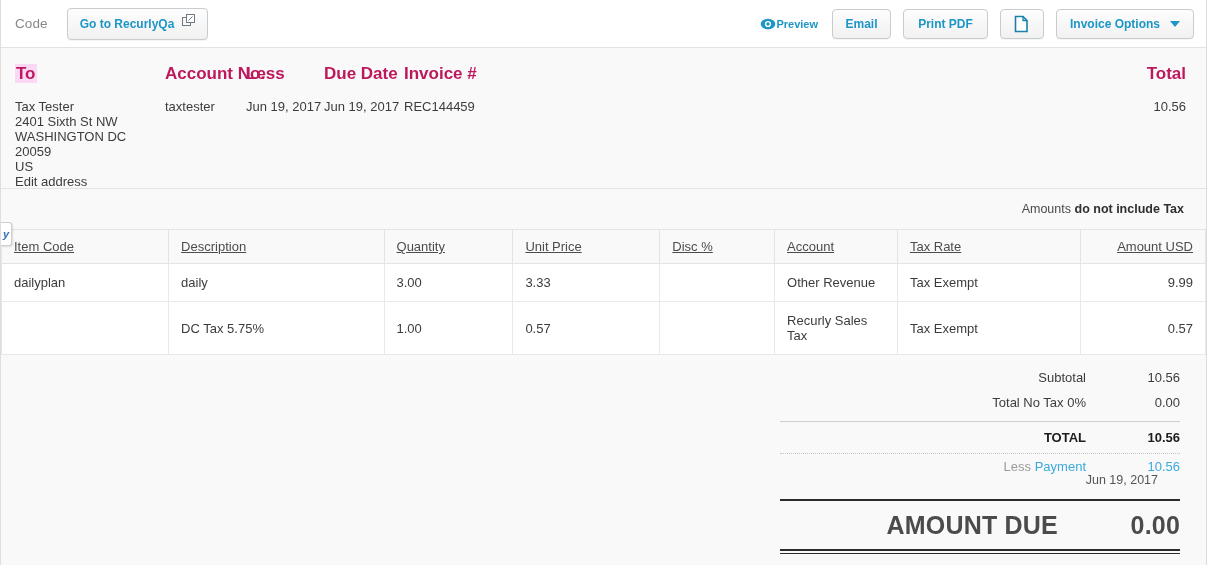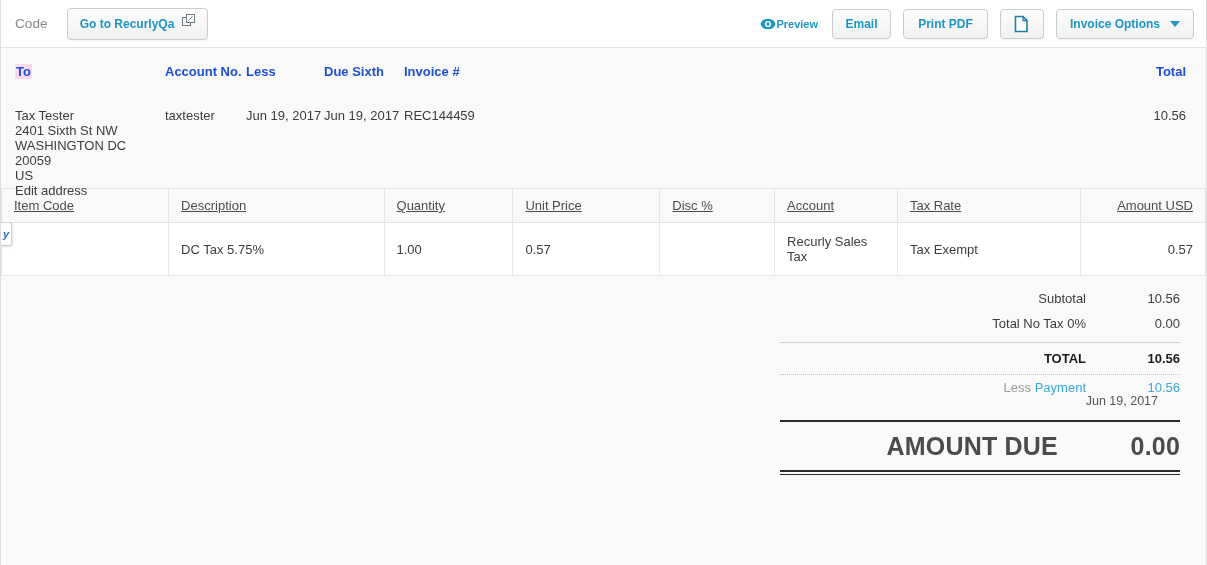--- a/index.html
+++ b/index.html
@@ -101,24 +101,24 @@
   }
   .col { position: absolute; top: 0; }
   .col-to     { left: 0;    width: 150px; }
   .col-acct   { left: 150px; width: 82px; }
   .col-date   { left: 231px; width: 78px; }
   .col-due    { left: 309px; width: 80px; }
   .col-inv    { left: 389px; width: 180px; }
   .col-total  { right: 0; text-align: right; }
 
   .meta-head {
-    font-size: 13px;
+    font-size: 17px;
     font-weight: bold;
-    color: #1d4ed8;
-    margin-bottom: 29px;
+    color: #be185d;
+    margin-bottom: 15px;
     white-space: nowrap;
   }
   .hl { background: #fbd9f5; padding: 0 1px; }
   .meta-val {
     font-size: 13px;
     color: #3c3c3c;
     line-height: 15px;
     white-space: nowrap;
   }
   .link { color: #3ba9dd; cursor: pointer; }
@@ -303,53 +303,67 @@
         <div class="meta-head">Account No.</div>
         <div class="meta-val">taxtester</div>
       </div>
 
       <div class="col col-date">
         <div class="meta-head">Less</div>
         <div class="meta-val">Jun 19, 2017</div>
       </div>
 
       <div class="col col-due">
-        <div class="meta-head">Due Sixth</div>
+        <div class="meta-head">Due Date</div>
         <div class="meta-val">Jun 19, 2017</div>
       </div>
 
       <div class="col col-inv">
         <div class="meta-head">Invoice #</div>
         <div class="meta-val">REC144459</div>
       </div>
 
       <div class="col col-total">
         <div class="meta-head">Total</div>
         <div class="meta-val">10.56</div>
       </div>
 
     </div>
   </div>
 
+  <div class="amounts-note">
+    <span>Amounts</span>
+    <b>do not include Tax</b>
+  </div>
 
   <table class="lines">
     <thead>
       <tr>
         <th class="c-item">Item Code</th>
         <th class="c-desc">Description</th>
         <th class="c-qty">Quantity</th>
         <th class="c-unit">Unit Price</th>
         <th class="c-disc">Disc %</th>
         <th class="c-acct">Account</th>
         <th class="c-tax">Tax Rate</th>
         <th class="c-amt num">Amount USD</th>
       </tr>
     </thead>
     <tbody>
       <tr>
+        <td>dailyplan</td>
+        <td>daily</td>
+        <td>3.00</td>
+        <td>3.33</td>
+        <td></td>
+        <td>Other Revenue</td>
+        <td>Tax Exempt</td>
+        <td class="num">9.99</td>
+      </tr>
+      <tr>
         <td></td>
         <td>DC Tax 5.75%</td>
         <td>1.00</td>
         <td>0.57</td>
         <td></td>
         <td>Recurly Sales Tax</td>
         <td>Tax Exempt</td>
         <td class="num">0.57</td>
       </tr>
     </tbody>

